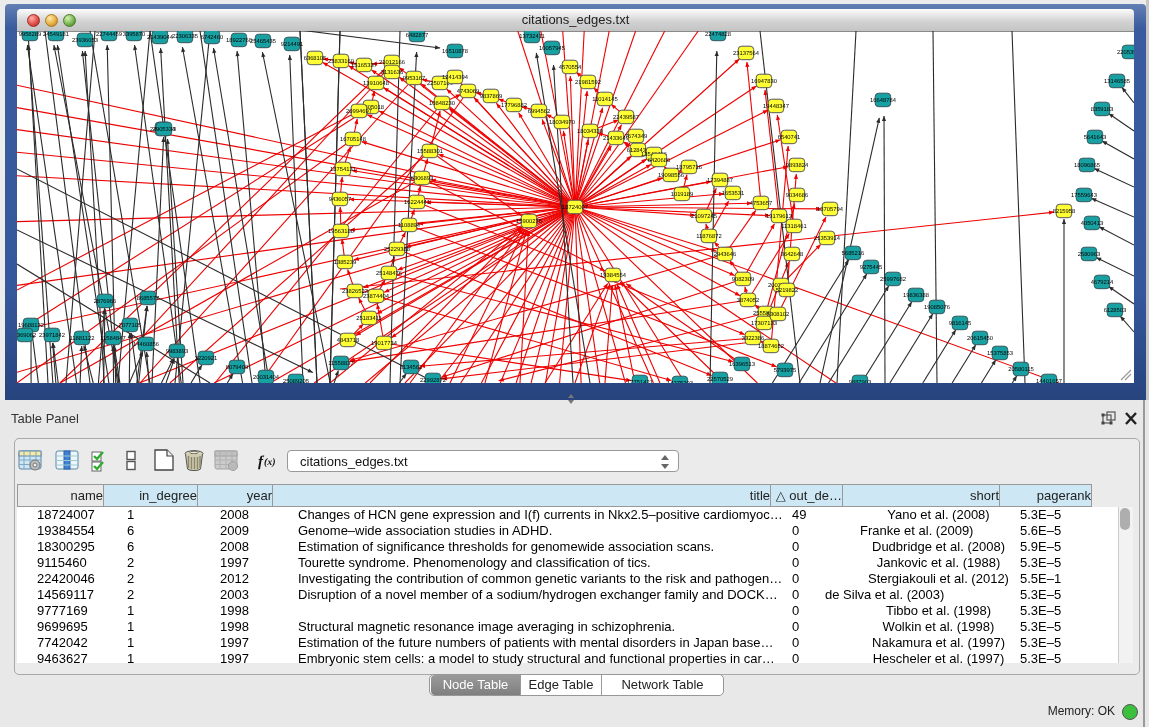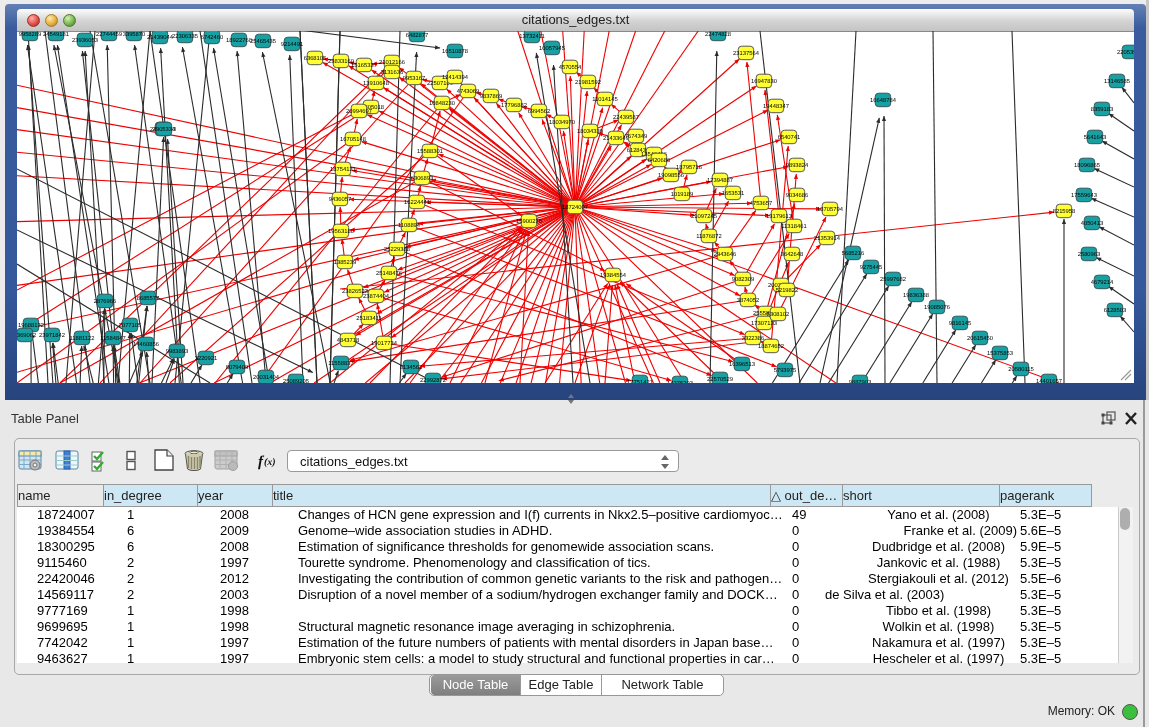--- a/index.html
+++ b/index.html
@@ -14,21 +14,21 @@
   .light { position:absolute; top:14px; width:11px; height:11px; border-radius:50%; }
   #canvas { position:absolute; left:17px; top:32px; width:1117px; height:351px; background:#fff; }
   #tablepanel { position:absolute; left:0; top:400px; width:1149px; height:327px; background:#e8e8e8; }
   #tp-title { position:absolute; left:11px; top:411px; font-size:13px; color:#333; }
   #innerpanel { position:absolute; left:14px; top:438px; width:1124px; height:235px;
     background:#ebebeb; border:1px solid #a8a8a8; border-radius:5px; }
   #dropdown { position:absolute; left:287px; top:450px; width:392px; height:22px; background:#fff;
     border:1px solid #999; border-radius:4px; font-size:13px; color:#111; line-height:22px;
     padding-left:12px; box-sizing:border-box; }
   .hdr { position:absolute; top:484px; height:23px; background:#cde8f4; border:1px solid #999;
-    border-left:none; box-sizing:border-box; font-size:13px; color:#222; text-align:left;
+    border-left:none; box-sizing:border-box; font-size:13px; color:#222; text-align:right;
     line-height:22px; }
   #tbody { position:absolute; left:17px; top:507px; width:1101px; height:156px; background:#fff; }
   .trow { position:absolute; left:17px; width:1101px; height:16px; font-size:13px; color:#000; }
   .trow span { position:absolute; top:0; white-space:nowrap; }
   #scroll { position:absolute; left:1118px; top:507px; width:14px; height:156px; background:#f2f2f2;
     border-left:1px solid #ccc; }
   #thumb { position:absolute; left:1120px; top:508px; width:10px; height:22px; background:#aeaeae;
     border-radius:5px; }
   #segctl { position:absolute; left:429px; top:674px; width:293px; height:20px; background:#fff;
     border:1px solid #979797; border-radius:5px; font-size:13px; color:#222; }
@@ -913,21 +913,21 @@
     <span style="left:775px">49</span>
     <span style="left:843px;width:157px;text-align:center">Yano et al. (2008)</span>
     <span style="left:1003px">5.3E–5</span>
   </div>
 <div class="trow" style="top:523.0px">
     <span style="left:20px">19384554</span>
     <span style="left:110px">6</span>
     <span style="left:203px">2009</span>
     <span style="left:281px;width:487px;overflow:hidden">Genome–wide association studies in ADHD.</span>
     <span style="left:775px">0</span>
-    <span style="left:843px;width:157px;text-align:right">Franke et al. (2009)</span>
+    <span style="left:843px;width:157px;text-align:left">Franke et al. (2009)</span>
     <span style="left:1003px">5.6E–5</span>
   </div>
 <div class="trow" style="top:539.0px">
     <span style="left:20px">18300295</span>
     <span style="left:110px">6</span>
     <span style="left:203px">2008</span>
     <span style="left:281px;width:487px;overflow:hidden">Estimation of significance thresholds for genomewide association scans.</span>
     <span style="left:775px">0</span>
     <span style="left:843px;width:157px;text-align:center">Dudbridge et al. (2008)</span>
     <span style="left:1003px">5.9E–5</span>
@@ -941,21 +941,21 @@
     <span style="left:843px;width:157px;text-align:center">Jankovic et al. (1988)</span>
     <span style="left:1003px">5.3E–5</span>
   </div>
 <div class="trow" style="top:571.0px">
     <span style="left:20px">22420046</span>
     <span style="left:110px">2</span>
     <span style="left:203px">2012</span>
     <span style="left:281px;width:487px;overflow:hidden">Investigating the contribution of common genetic variants to the risk and pathogen…</span>
     <span style="left:775px">0</span>
     <span style="left:843px;width:157px;text-align:center">Stergiakouli et al. (2012)</span>
-    <span style="left:1003px">5.5E–6</span>
+    <span style="left:1003px">5.5E–1</span>
   </div>
 <div class="trow" style="top:587.0px">
     <span style="left:20px">14569117</span>
     <span style="left:110px">2</span>
     <span style="left:203px">2003</span>
     <span style="left:281px;width:487px;overflow:hidden">Disruption of a novel member of a sodium/hydrogen exchanger family and DOCK…</span>
     <span style="left:775px">0</span>
     <span style="left:808px;width:157px;">de Silva et al. (2003)</span>
     <span style="left:1003px">5.3E–5</span>
   </div>

